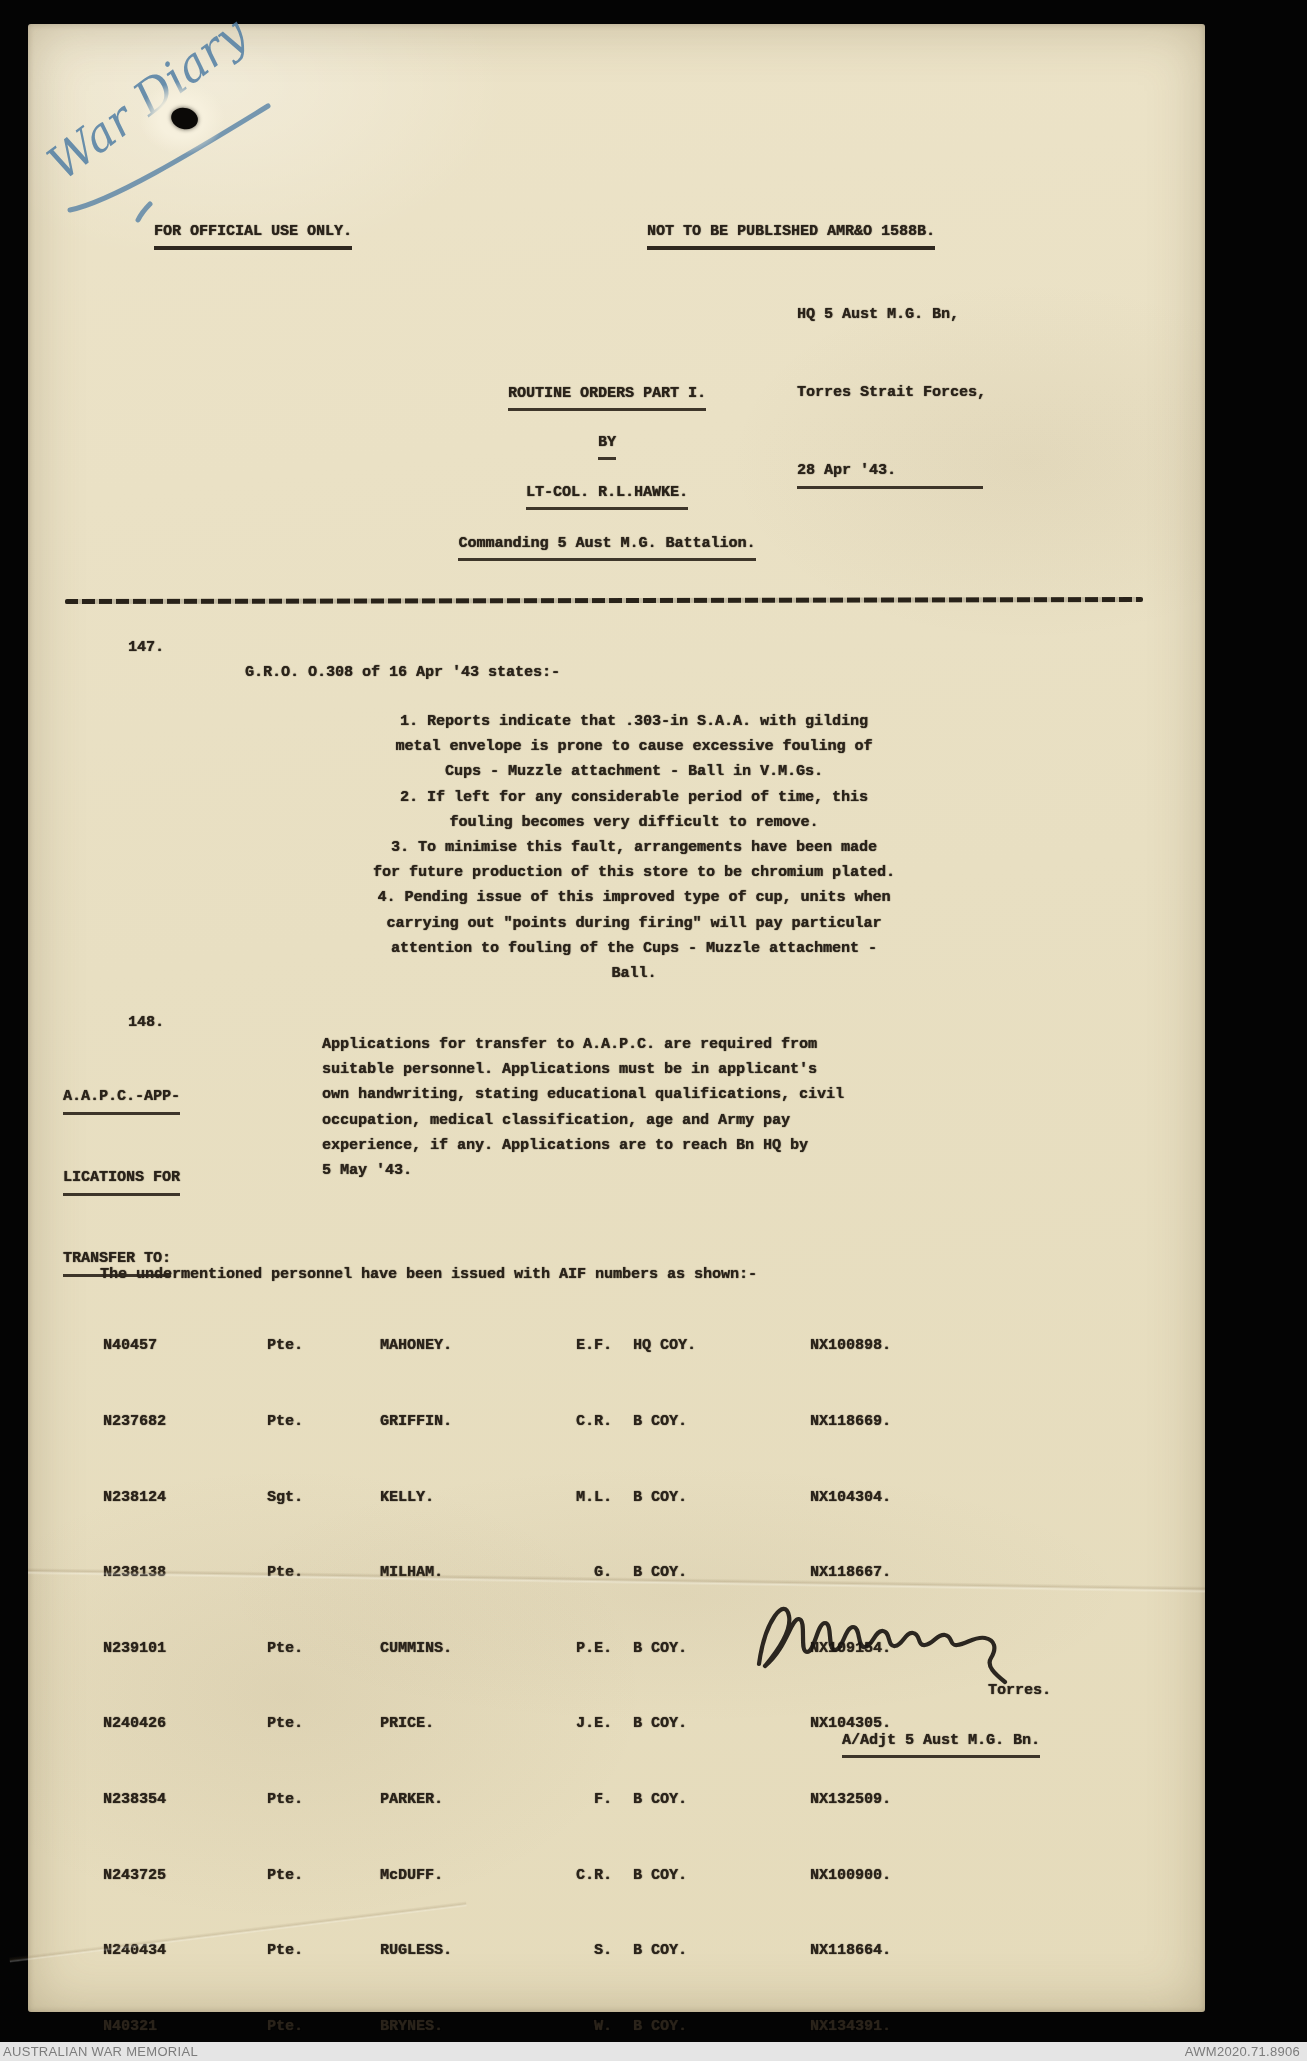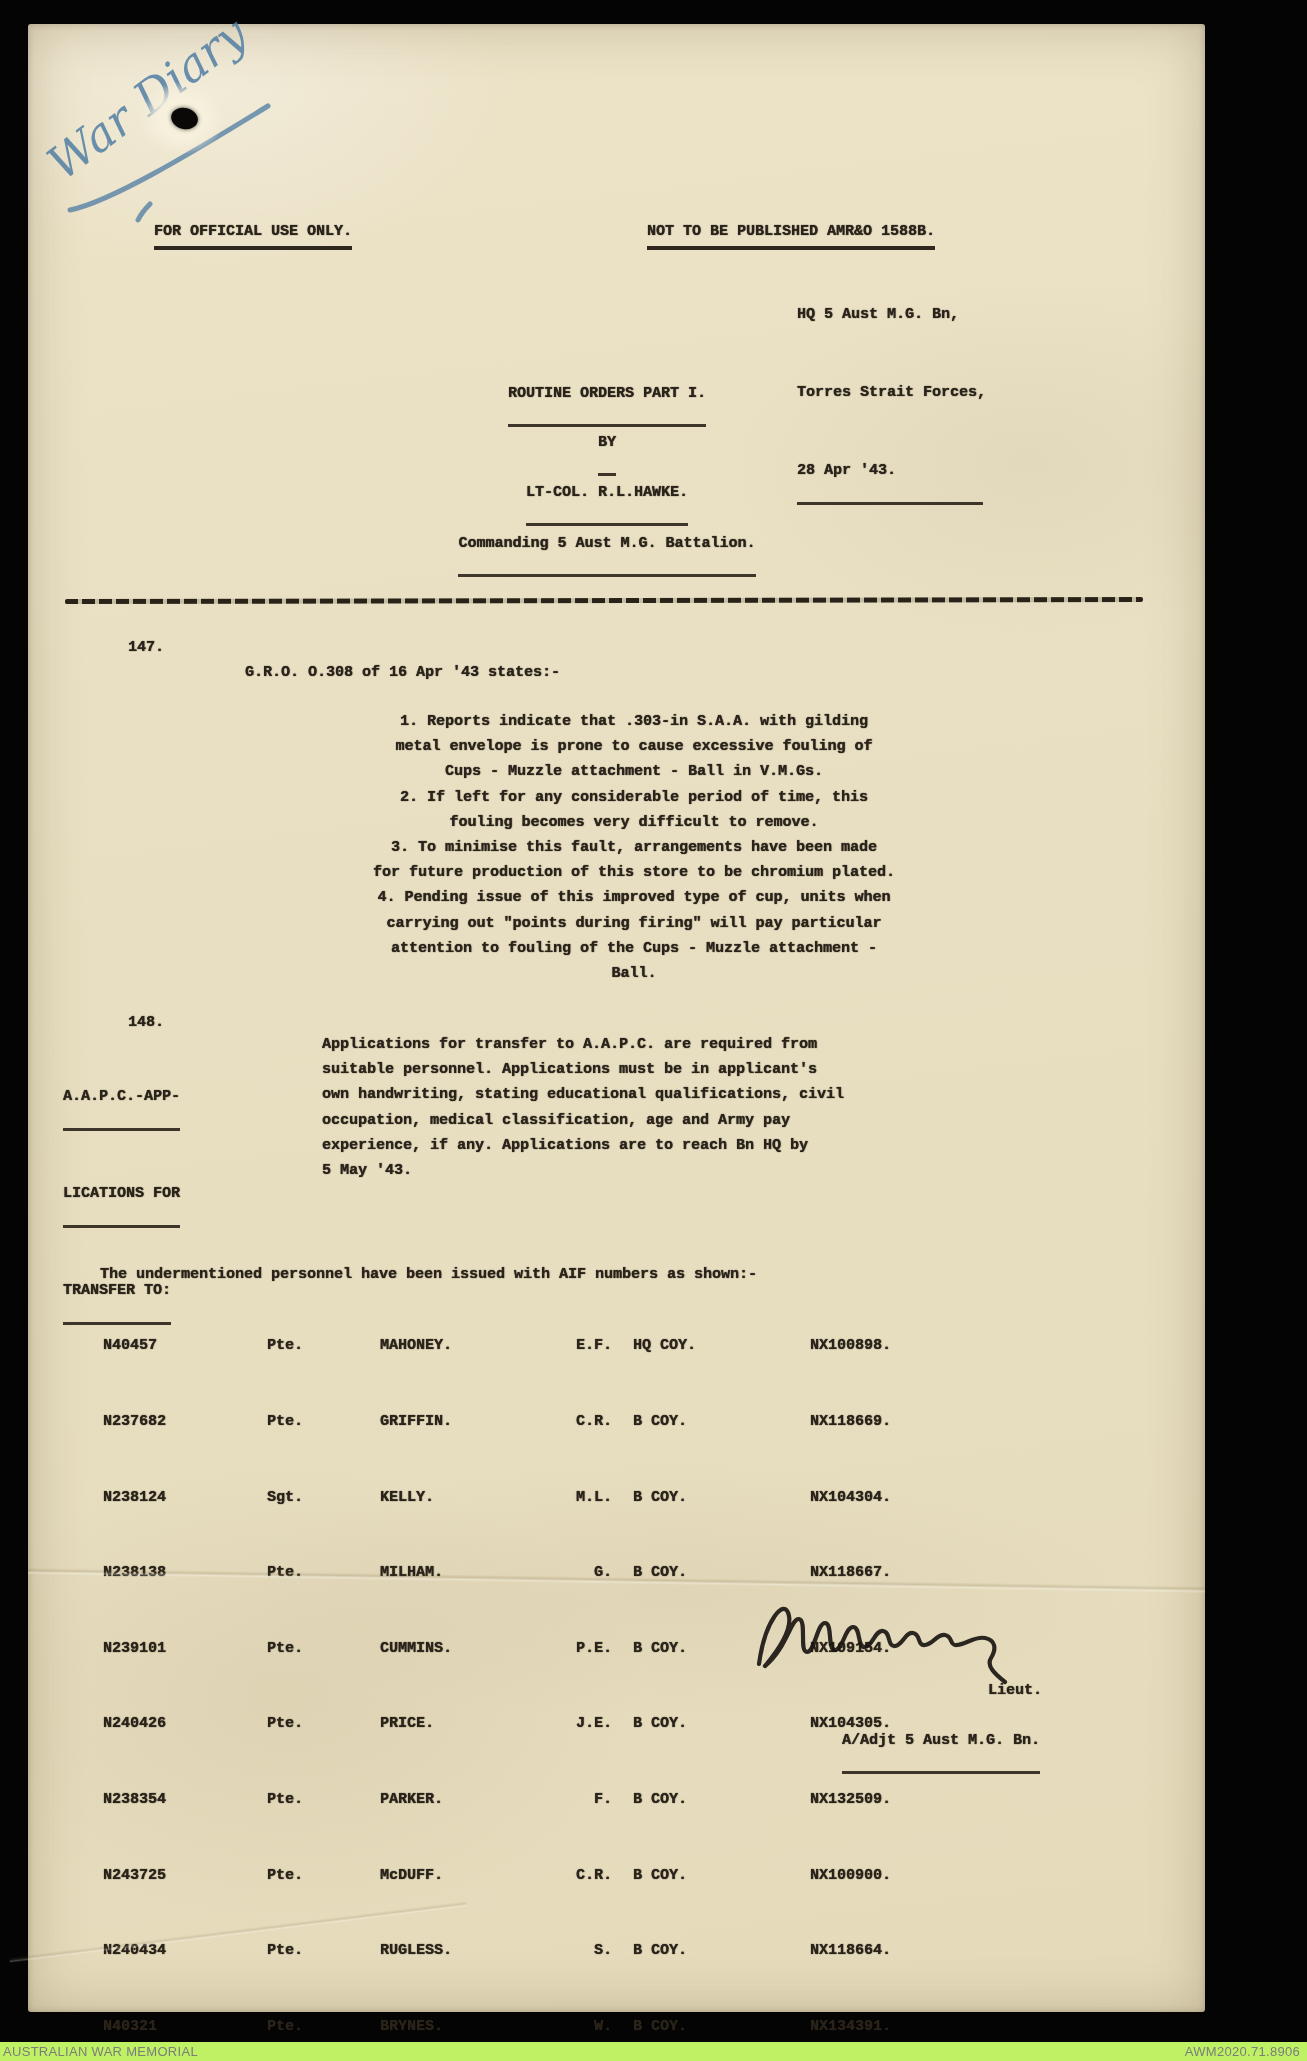--- a/index.html
+++ b/index.html
@@ -10,21 +10,21 @@
            radial-gradient(ellipse 420px 260px at 16% 3%, rgba(255,255,255,.30), transparent 70%),
            radial-gradient(ellipse 500px 300px at 85% 22%, rgba(125,100,60,.07), transparent 60%),
            radial-gradient(ellipse 600px 380px at 22% 84%, rgba(120,95,58,.08), transparent 60%),
            radial-gradient(ellipse 700px 200px at 55% 79%, rgba(118,96,60,.06), transparent 65%),
            linear-gradient(173deg,#ece3c8 0%,#e8dfc2 45%,#e5dbbb 100%);
          box-shadow:inset 0 0 55px rgba(95,74,40,.28), inset 0 0 6px rgba(60,45,25,.25);}
   .typed{position:absolute;font-family:"Liberation Mono",monospace;font-weight:700;font-size:15px;
          line-height:25.2px;color:#2a231a;letter-spacing:0;white-space:pre;
          text-shadow:0 0 1px rgba(42,35,26,.85),.5px .4px .9px rgba(42,35,26,.55);}
   .pre{white-space:pre-line;}
-  .ul{display:inline-block;border-bottom:3px solid rgba(38,30,20,.88);padding-bottom:18px;}
+  .ul{display:inline-block;border-bottom:3px solid rgba(38,30,20,.88);padding-bottom:2px;}
   .ul-heavy{display:inline-block;border-bottom:4px solid rgba(30,24,16,.92);padding-bottom:2px;}
   .center-col{text-align:center;width:600px;}
   .separator{position:absolute;left:37px;top:574px;width:1078px;height:5px;transform:rotate(-.12deg);
          background:repeating-linear-gradient(90deg, rgba(30,24,16,.95) 0 13px, rgba(30,24,16,.18) 13px 17px);
          border-radius:2px;}
   .margin-head div{margin:0;line-height:25.5px;}
   .row{position:relative;height:25.2px;}
   .row span{position:absolute;top:0;}
   .c1{left:0;}
   .c2{left:164px;}
@@ -33,21 +33,21 @@
   .c5{left:530px;}
   .c6{left:707px;}
   .hole{position:absolute;left:112px;top:58px;width:84px;height:72px;
         background:radial-gradient(ellipse at 50% 50%, #f6f0dd 0 38%, rgba(246,240,221,0) 72%);}
   .hole::after{content:"";position:absolute;left:31px;top:26px;width:27px;height:21px;border-radius:50%;
         background:#0b0907;transform:rotate(14deg);box-shadow:0 0 4px rgba(20,15,8,.7);}
   .crease1{position:absolute;left:0;top:1553px;width:100%;height:7px;transform:rotate(.9deg);
         background:linear-gradient(to bottom, rgba(255,255,248,0), rgba(110,88,52,.18) 40%, rgba(255,255,248,.30) 70%, rgba(255,255,248,0));}
   .crease2{position:absolute;left:-20px;top:1905px;width:460px;height:6px;transform:rotate(-7deg);
         background:linear-gradient(to bottom, rgba(255,255,248,0), rgba(112,90,54,.16) 45%, rgba(255,255,250,.25) 75%, rgba(255,255,248,0));}
-  .archive-bar{position:absolute;left:0;bottom:0;width:1307px;height:19px;background:#bef264;
+  .archive-bar{position:absolute;left:0;bottom:0;width:1307px;height:19px;background:#e5e5e5;
         display:flex;justify-content:space-between;align-items:center;box-sizing:border-box;
         padding:0 7px 0 3px;font-family:"Liberation Sans",sans-serif;font-size:13px;color:#7c7c7c;
         letter-spacing:.3px;}
   .sig-svg,.note-svg{position:absolute;overflow:visible;}
 </style>
 </head>
 <body>
 
 <div class="stage">
   <div class="paper">
@@ -148,21 +148,21 @@
     </div>
 
     <svg class="sig-svg" style="left:717px;top:1566px;" width="300" height="100" viewBox="0 0 300 100">
       <path d="M14,74 C20,30 40,6 44,26 C47,42 30,64 20,76 M20,76 C42,58 46,28 54,29
                C62,30 54,62 62,62 C70,62 72,33 80,33 C88,33 82,60 90,60 C98,60 100,37 108,37
                C116,37 112,58 120,57 C128,56 130,40 138,41 C146,42 142,57 150,56
                C158,55 160,42 168,43 C176,44 172,56 180,55 C188,54 192,44 200,45
                C208,46 204,56 212,55 C222,54 230,46 240,48 C250,50 252,58 246,68
                C241,76 250,84 260,92" stroke="#1b1712" stroke-width="4.2" fill="none" stroke-linecap="round" opacity="0.92"></path>
     </svg>
-    <div class="typed" style="left:960px;top:1654px;">Lieut.</div>
+    <div class="typed" style="left:960px;top:1654px;">Torres.</div>
     <div class="typed" style="left:760px;top:1679px;">
       <span class="ul">A/Adjt 5 Aust M.G. Bn.</span></div>
 
     <div class="crease1"></div>
     <div class="crease2"></div>
   </div>
 
   <div class="archive-bar">
     <span>AUSTRALIAN WAR MEMORIAL</span>
     <span>AWM2020.71.8906</span>

